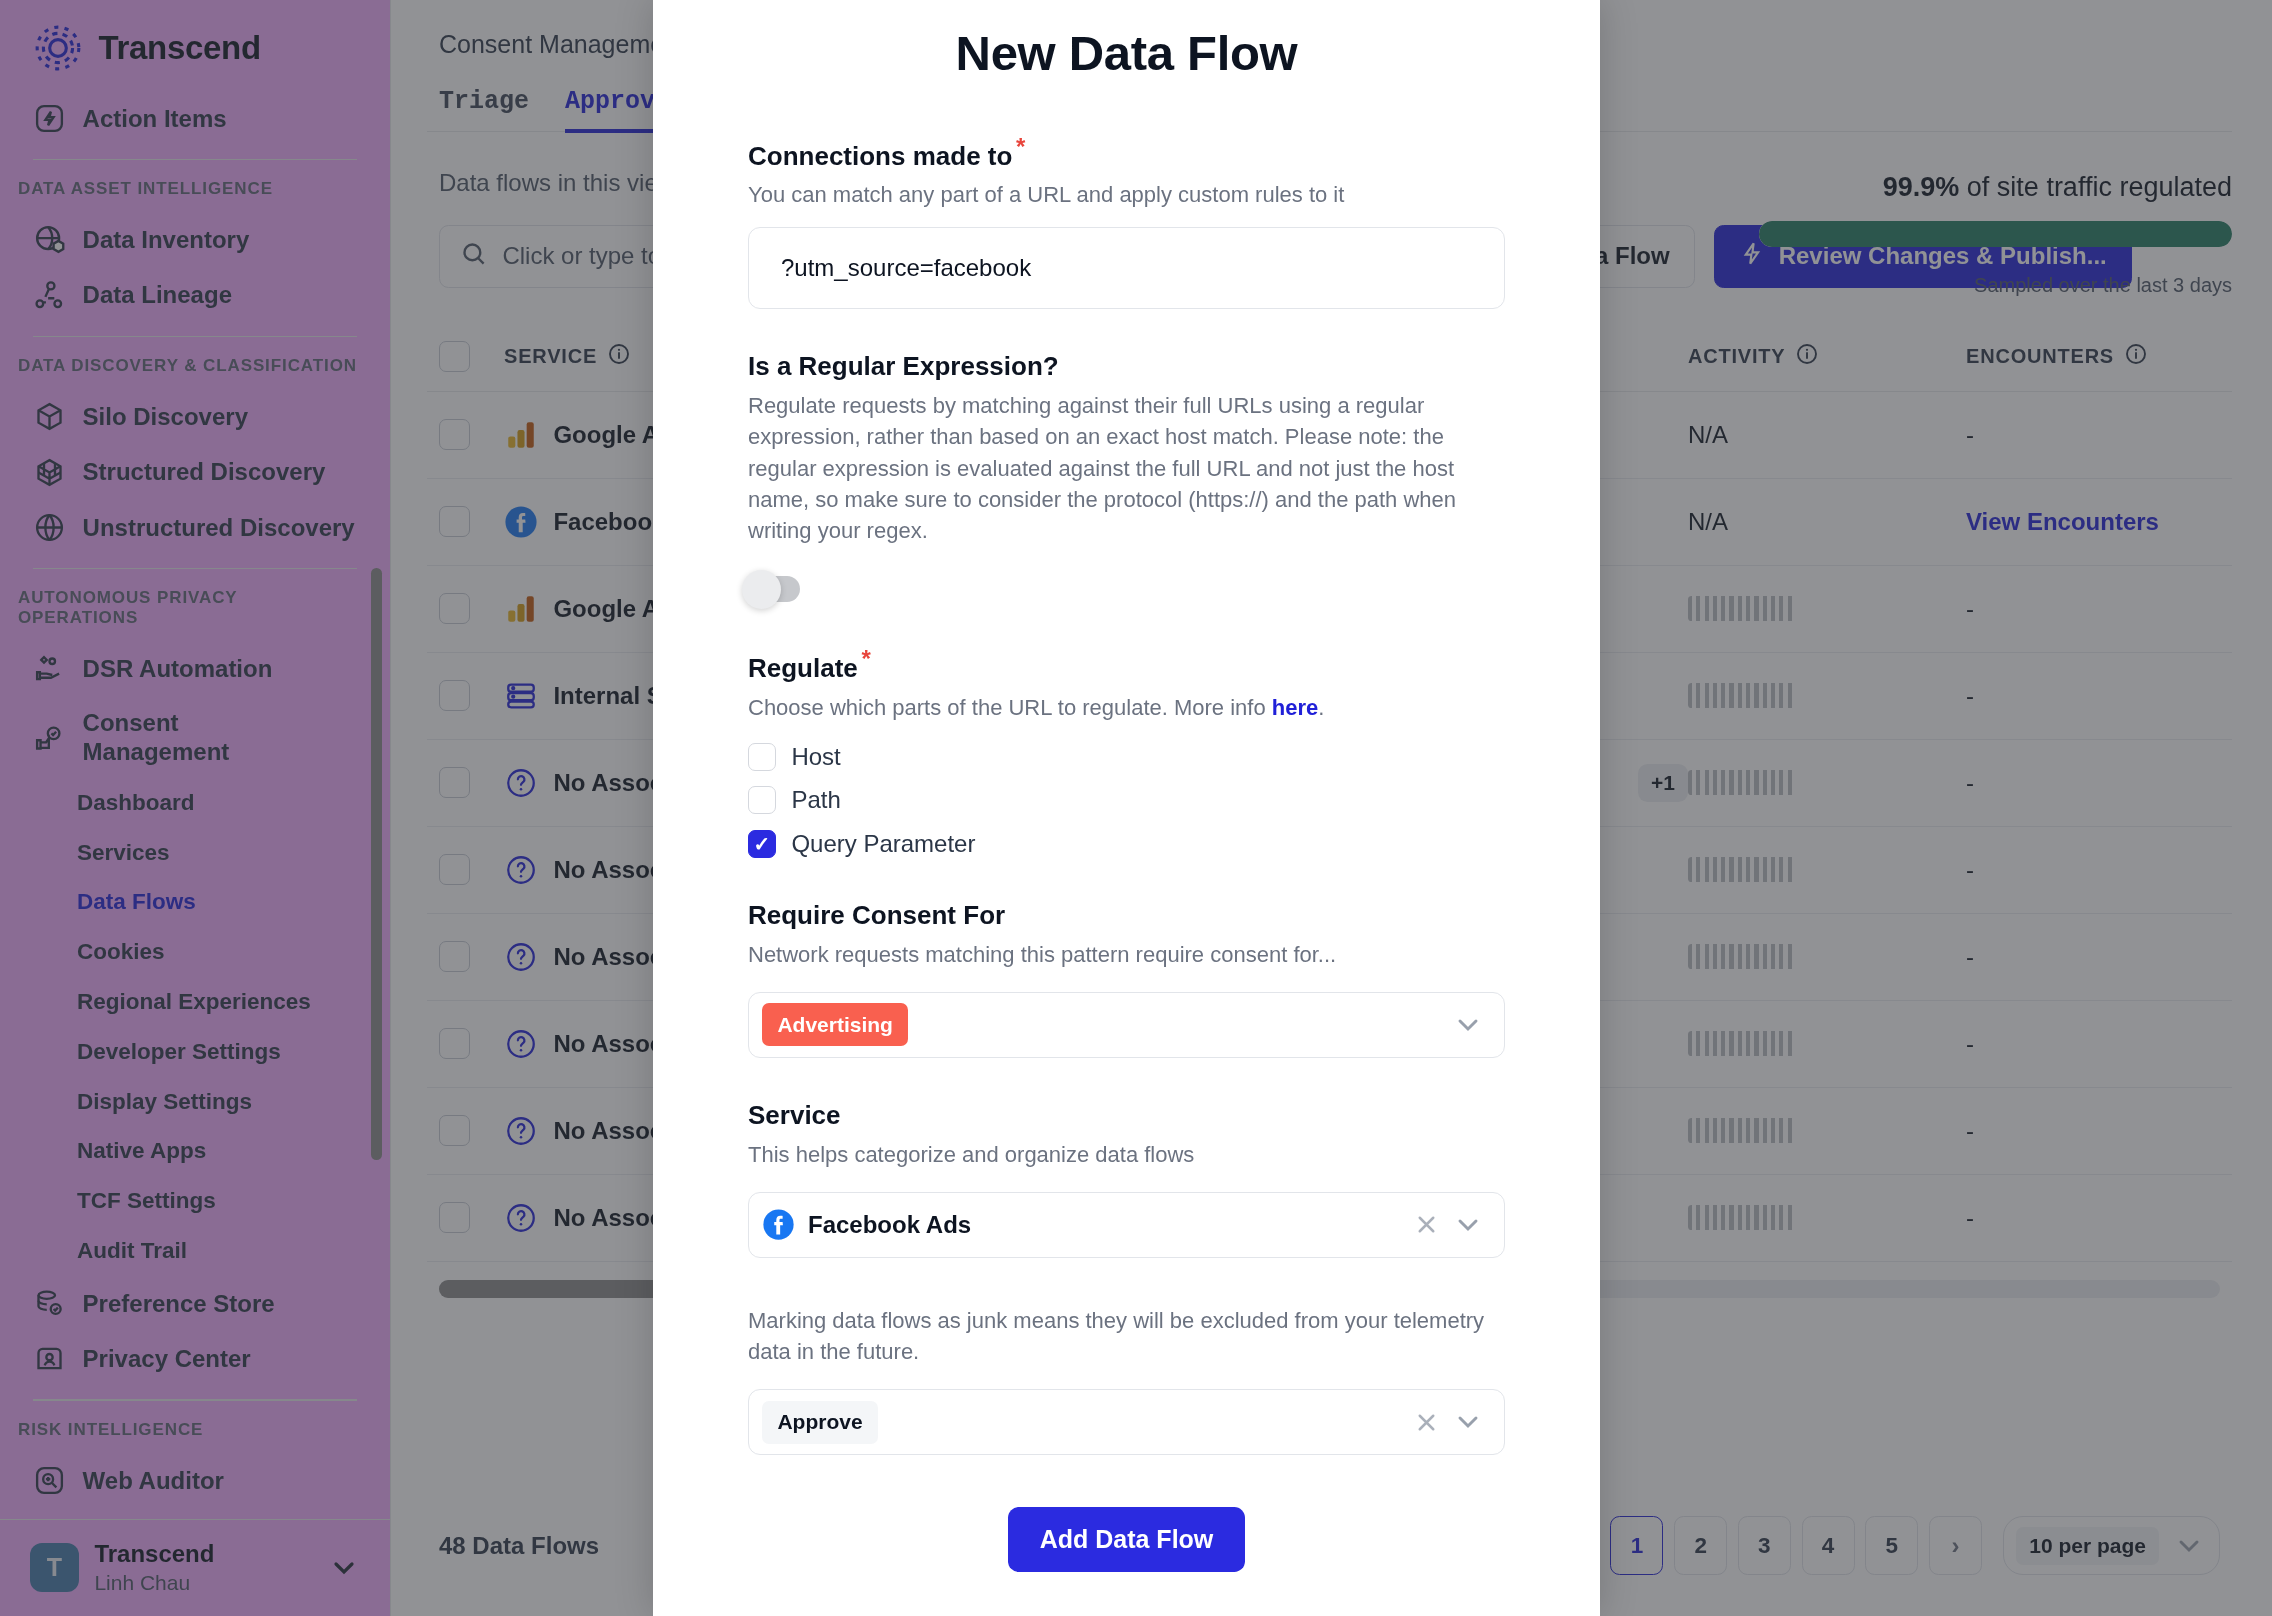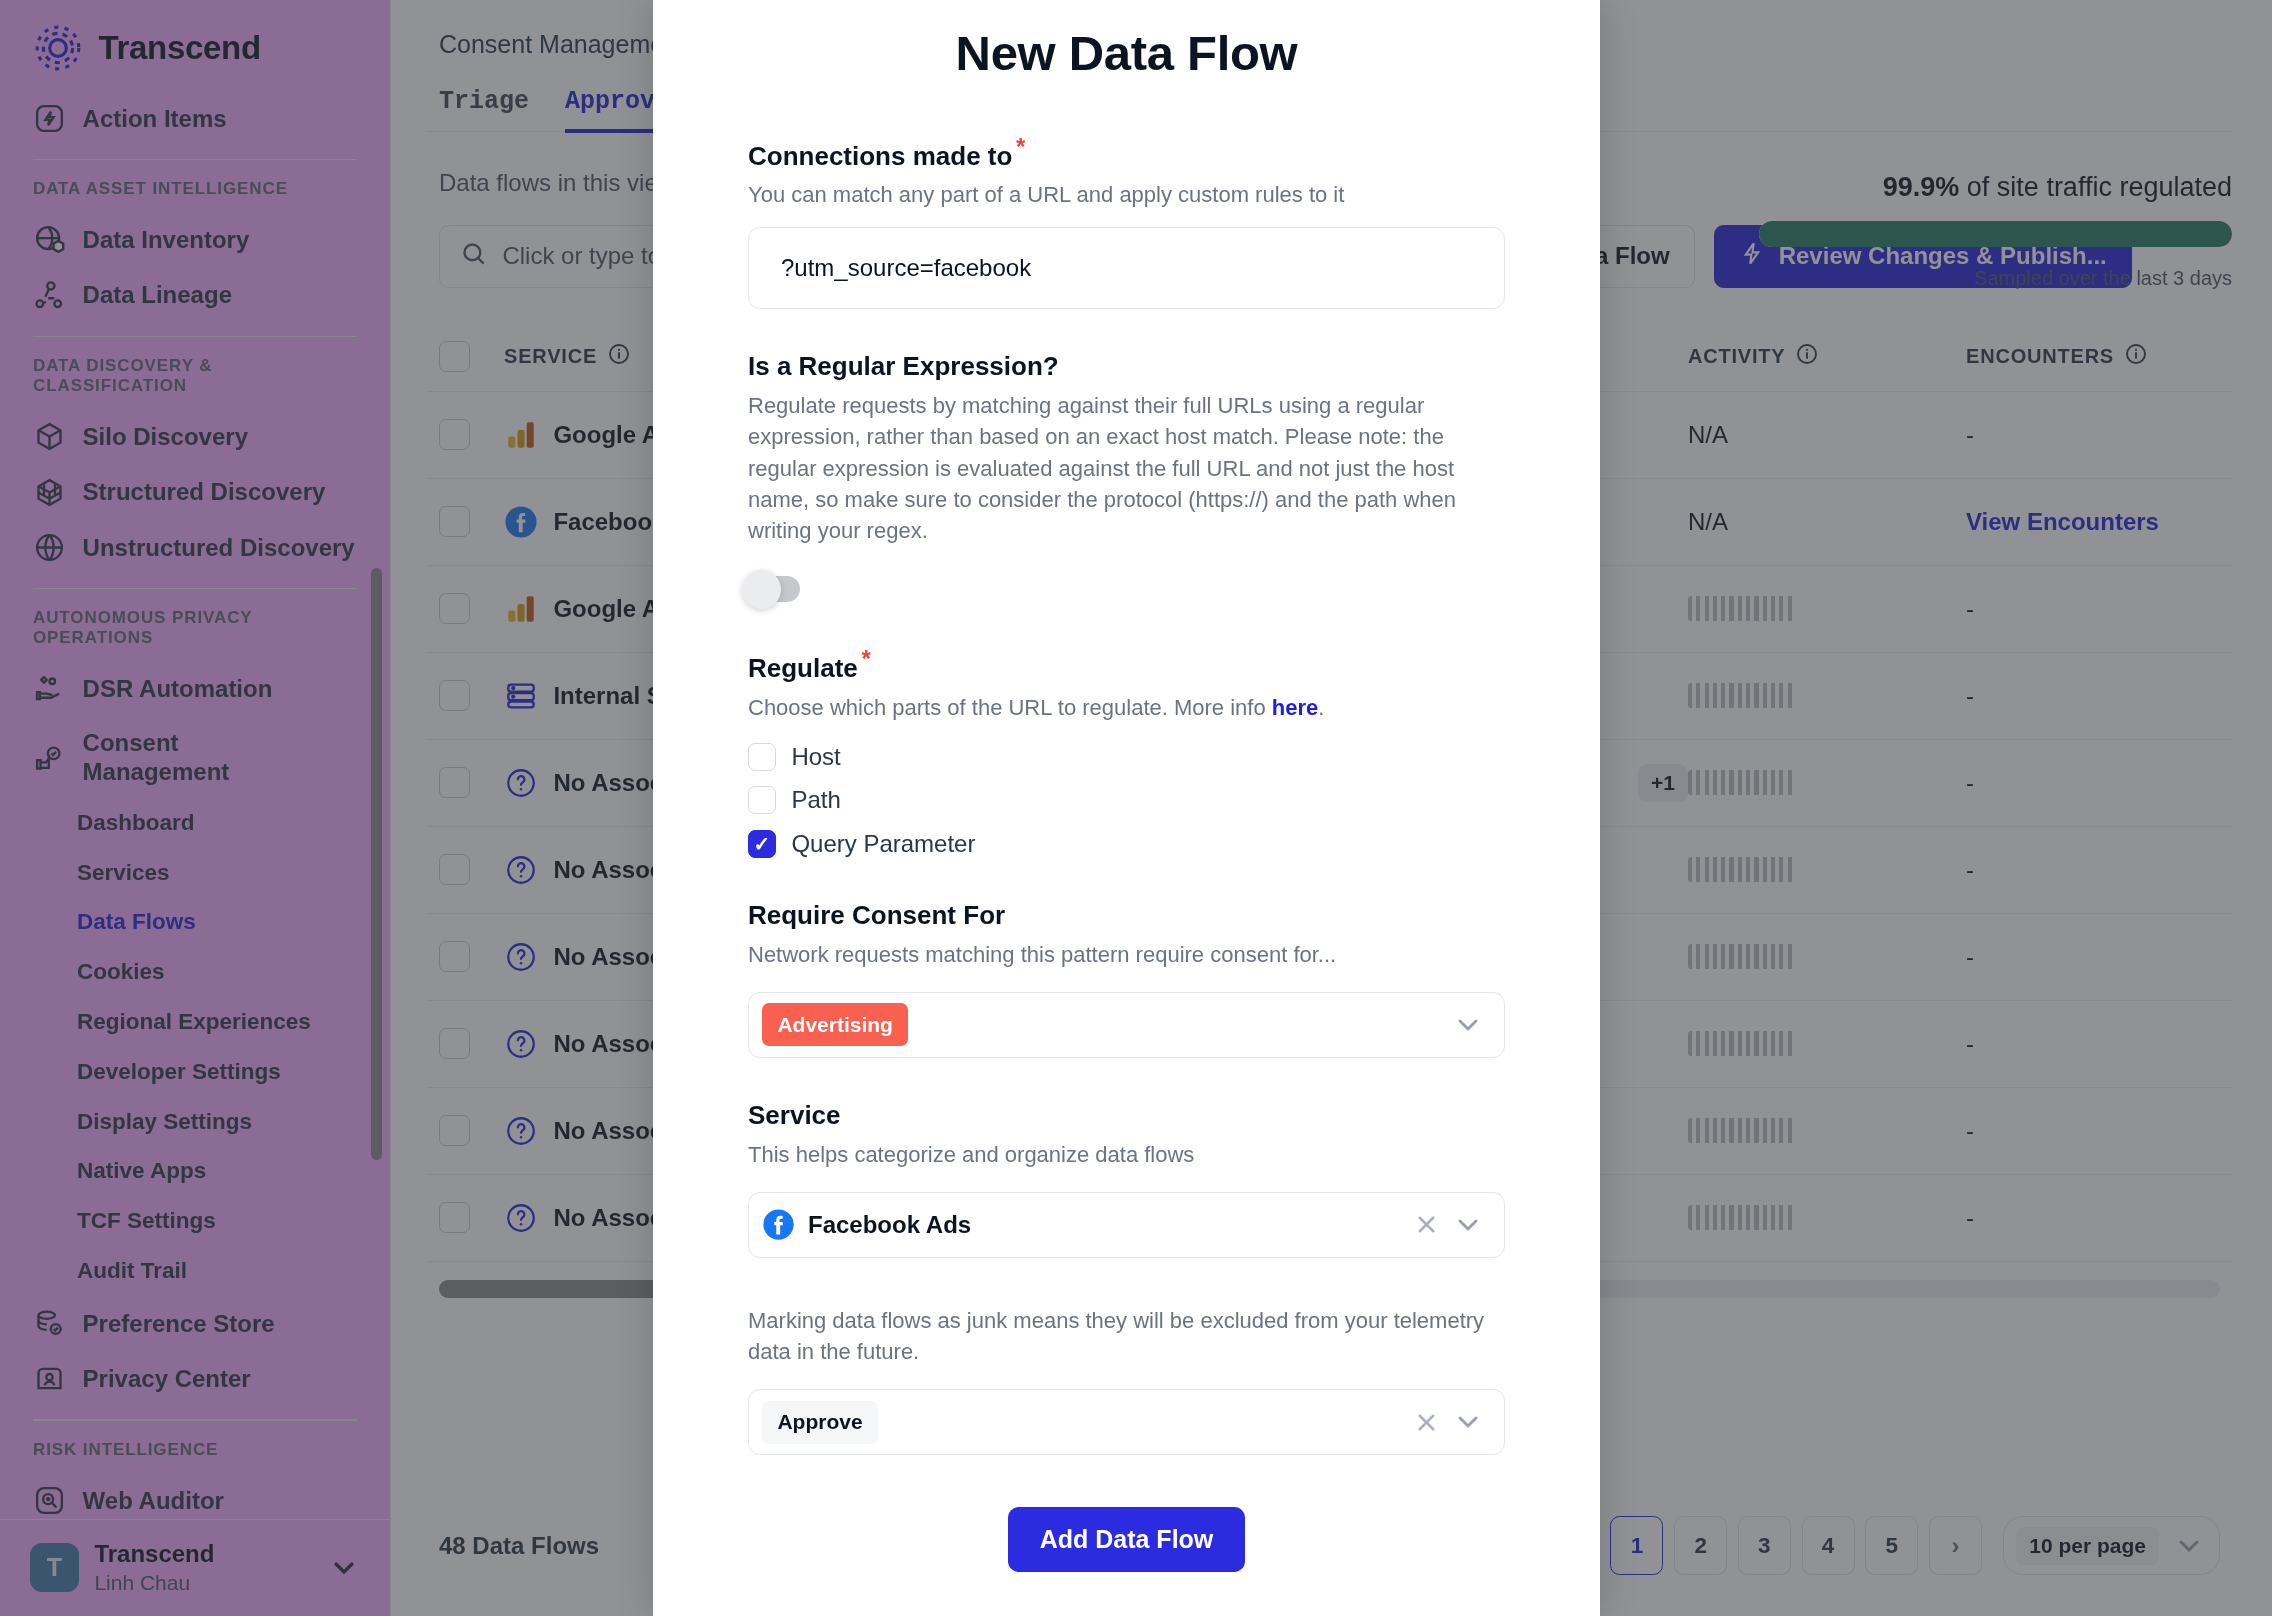--- a/index.html
+++ b/index.html
@@ -32,21 +32,21 @@
     padding: 11.2px 16.6px 11.2px 33px;
     font-size: 24px; color: #2b3647; font-weight: 600;
     line-height: 1.22; cursor: pointer;
   }
   .nav-item .ico { width: 33px; height: 33px; flex: 0 0 33px; display: block; }
   .nav-item.sub { padding-left: 77px; font-size: 22.5px; font-weight: 600; }
   .nav-item.active { color: #2020d8; }
   .nav-sep { height: 1.2px; background: #e6e8ec; margin: 13px 33px; }
   .nav-group {
     font-size: 17px; font-weight: 700; letter-spacing: 0.9px;
-    color: #5d6575; padding: 6px 33px 13px 33px; text-transform: uppercase;
+    color: #5d6575; padding: 6px 33px 13px 18px; text-transform: uppercase;
   }
 
   .sb-footer {
     border-top: 1.2px solid #e6e8ec;
     padding: 20px 30px 20px 30px;
     display: flex; align-items: center; gap: 15.4px;
     flex: 0 0 auto;
   }
   .avatar {
     width: 49px; height: 49px; border-radius: 12px;
@@ -91,21 +91,21 @@
   }
   .btn.primary { background: #2020d8; color: #ffffff; border-color: #2020d8; }
 
   .metric {
     position: absolute; right: 41px; top: 172px; text-align: right; width: 473px;
   }
   .metric-head { font-size: 27px; color: #0d1421; }
   .metric-head b { font-weight: 700; }
   .metric-bar { margin-top: 18px; height: 26px; border-radius: 13px; background: #e6e8ec; overflow: hidden; }
   .metric-fill { height: 100%; background: #1f7a5f; border-radius: 13px; }
-  .metric-sub { font-size: 20px; color: #4b5565; margin-top: 20px; }
+  .metric-sub { font-size: 20px; color: #4b5565; margin-top: 27px; }
 
   
   .table-wrap { margin-top: 34px; flex: 1 1 auto; }
   .th-row {
     display: flex; align-items: center; height: 70px;
     border-bottom: 1.2px solid #e6e8ec; padding: 0 12px;
   }
   .th {
     font-size: 20px; font-weight: 700; letter-spacing: 0.8px; color: #2b3647;
     display: flex; align-items: center; gap: 9.5px; text-transform: uppercase;

